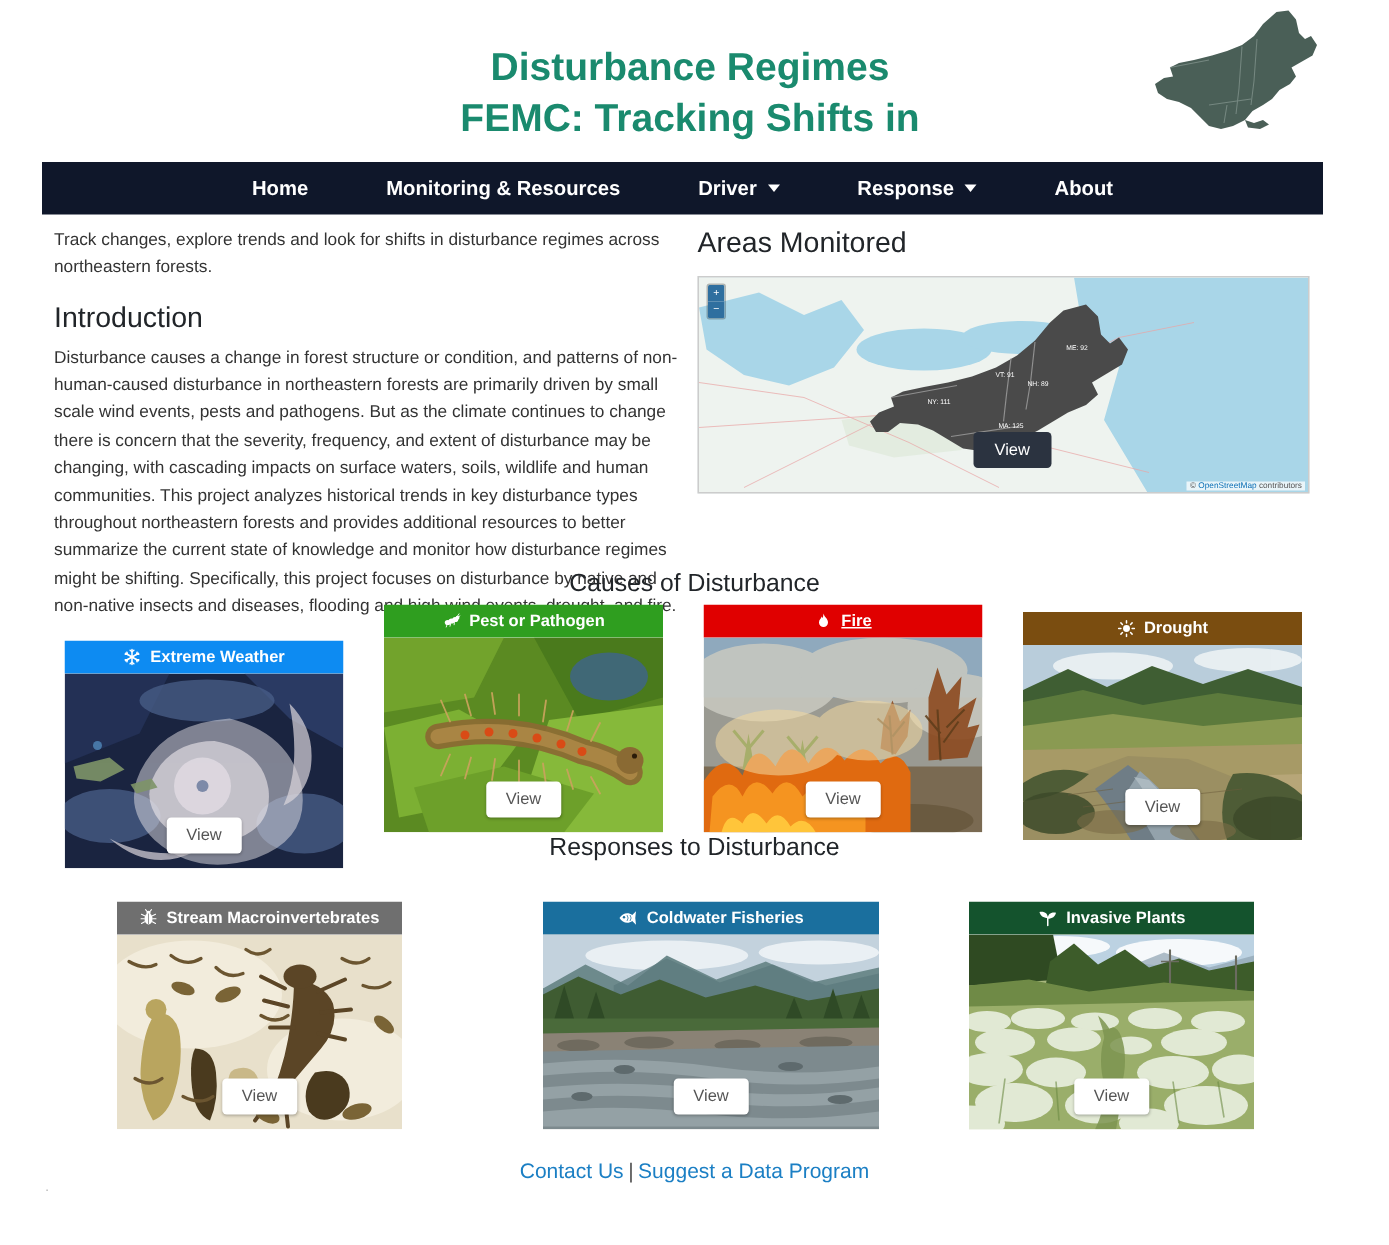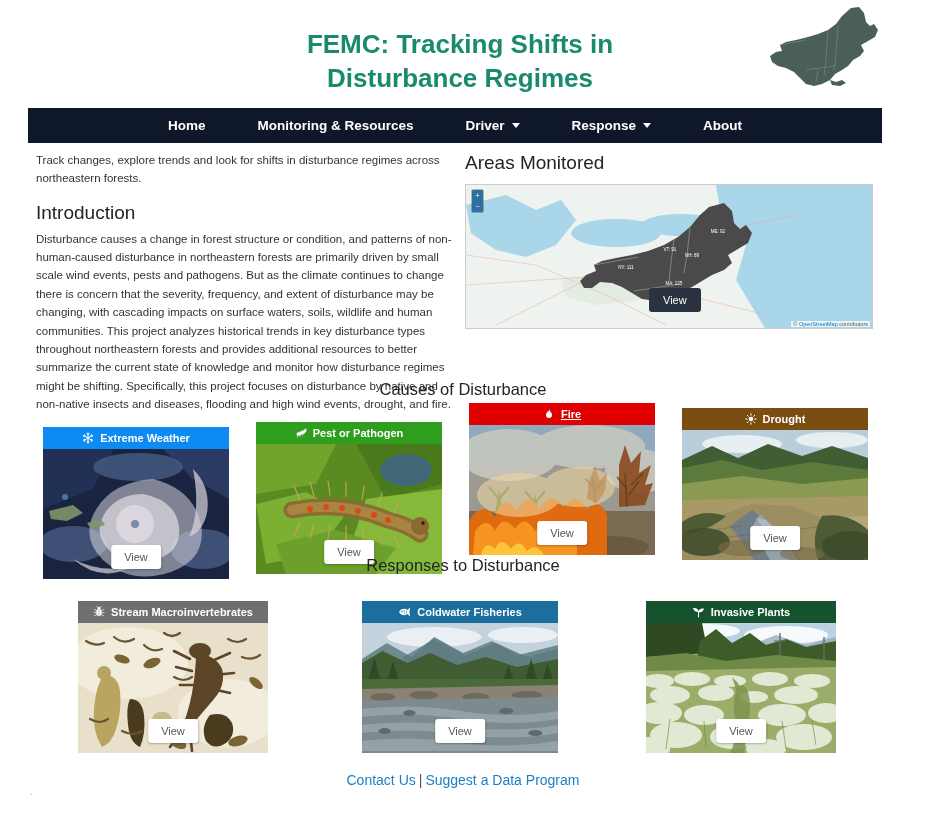--- a/index.html
+++ b/index.html
@@ -113,22 +113,22 @@
 </style>
 </head>
 <body>
 
 <div class="page">
 
   <div class="header">
 
 
     <div class="site-title">
+      <div>Disturbance Regimes</div>
       <div>FEMC: Tracking Shifts in</div>
-      <div>Disturbance Regimes</div>
     </div>
 
     <svg class="region-silhouette" viewBox="0 0 130 92">
       <path d="M95,4 L103,3 L108,9 L110,18 L114,22 L118,20 L122,26 L119,33 L112,37 L105,41
                L108,47 L104,52 L97,56 L92,62 L86,66 L79,70 L74,76 L66,80 L58,82 L50,80
                L44,74 L38,68 L30,64 L22,62 L16,58 L14,52 L20,48 L26,47 L24,41 L30,38
                L40,36 L52,33 L62,30 L72,26 L80,20 L86,12 Z" fill="#4a5f57"></path>
       <path d="M74,76 L80,78 L86,76 L90,79 L84,82 L76,81 Z" fill="#4a5f57"></path>
       <g stroke="#7d8f88" stroke-width="0.7" fill="none" opacity="0.85">
         <path d="M72,27 L70,55 L68,72"></path>
@@ -255,21 +255,21 @@
         <g fill="#7e9468" opacity="0.9">
           <path d="M6,62 L30,56 L40,64 L24,72 L8,70 Z"></path>
           <path d="M44,74 L58,70 L62,76 L48,80 Z"></path>
           <circle cx="22" cy="48" r="3" fill="#4c7fb0"></circle>
         </g>
       </svg>
       <div class="view-btn">View</div>
     </div>
   </div>
 
-  <div class="card" style="left:256px; top:422px; width:186px; height:152px;">
+  <div class="card" style="left:256px; top:403px; width:186px; height:152px;">
     <div class="card-head" style="background:#2f9e1f;">
       <svg width="12" height="12" viewBox="0 0 24 24">
         <g fill="#fff">
           <ellipse cx="7" cy="14" rx="4" ry="3.4"></ellipse>
           <ellipse cx="12" cy="12" rx="4" ry="3.4"></ellipse>
           <ellipse cx="17" cy="10" rx="4" ry="3.4"></ellipse>
           <circle cx="20" cy="7.5" r="2.6"></circle>
         </g>
         <g stroke="#fff" stroke-width="1.2" stroke-linecap="round">
           <path d="M20,5.5 L22,2.5 M21.5,6.5 L23.5,5"></path>
@@ -460,21 +460,21 @@
           <ellipse cx="178" cy="60" rx="8" ry="4" transform="rotate(40 178 60)"></ellipse>
         </g>
         <g fill="#c9b888">
           <path d="M78,90 q12,-4 16,6 q2,10 -8,12 q-10,0 -12,-8 q0,-8 4,-10 Z"></path>
         </g>
       </svg>
       <div class="view-btn">View</div>
     </div>
   </div>
 
-  <div class="card" style="left:362px; top:601px; width:196px; height:152px;">
+  <div class="card" style="left:362px; top:601px; width:224px; height:152px;">
     <div class="card-head" style="background:#1a6f9e;">
       <svg width="13" height="12" viewBox="0 0 26 24">
         <path d="M2,12 C6,5 14,4 19,8 L24,3 L23,12 L24,21 L19,16 C14,20 6,19 2,12 Z" fill="#fff"></path>
         <circle cx="8" cy="11" r="1.6" fill="#1a6f9e"></circle>
         <path d="M12,8 q3,4 0,8 M16,8 q3,4 0,8" stroke="#1a6f9e" stroke-width="1" fill="none"></path>
       </svg>
       <span>Coldwater Fisheries</span>
     </div>
     <div class="card-img" style="height:130px;">
       <svg viewBox="0 0 190 130" preserveAspectRatio="none">

